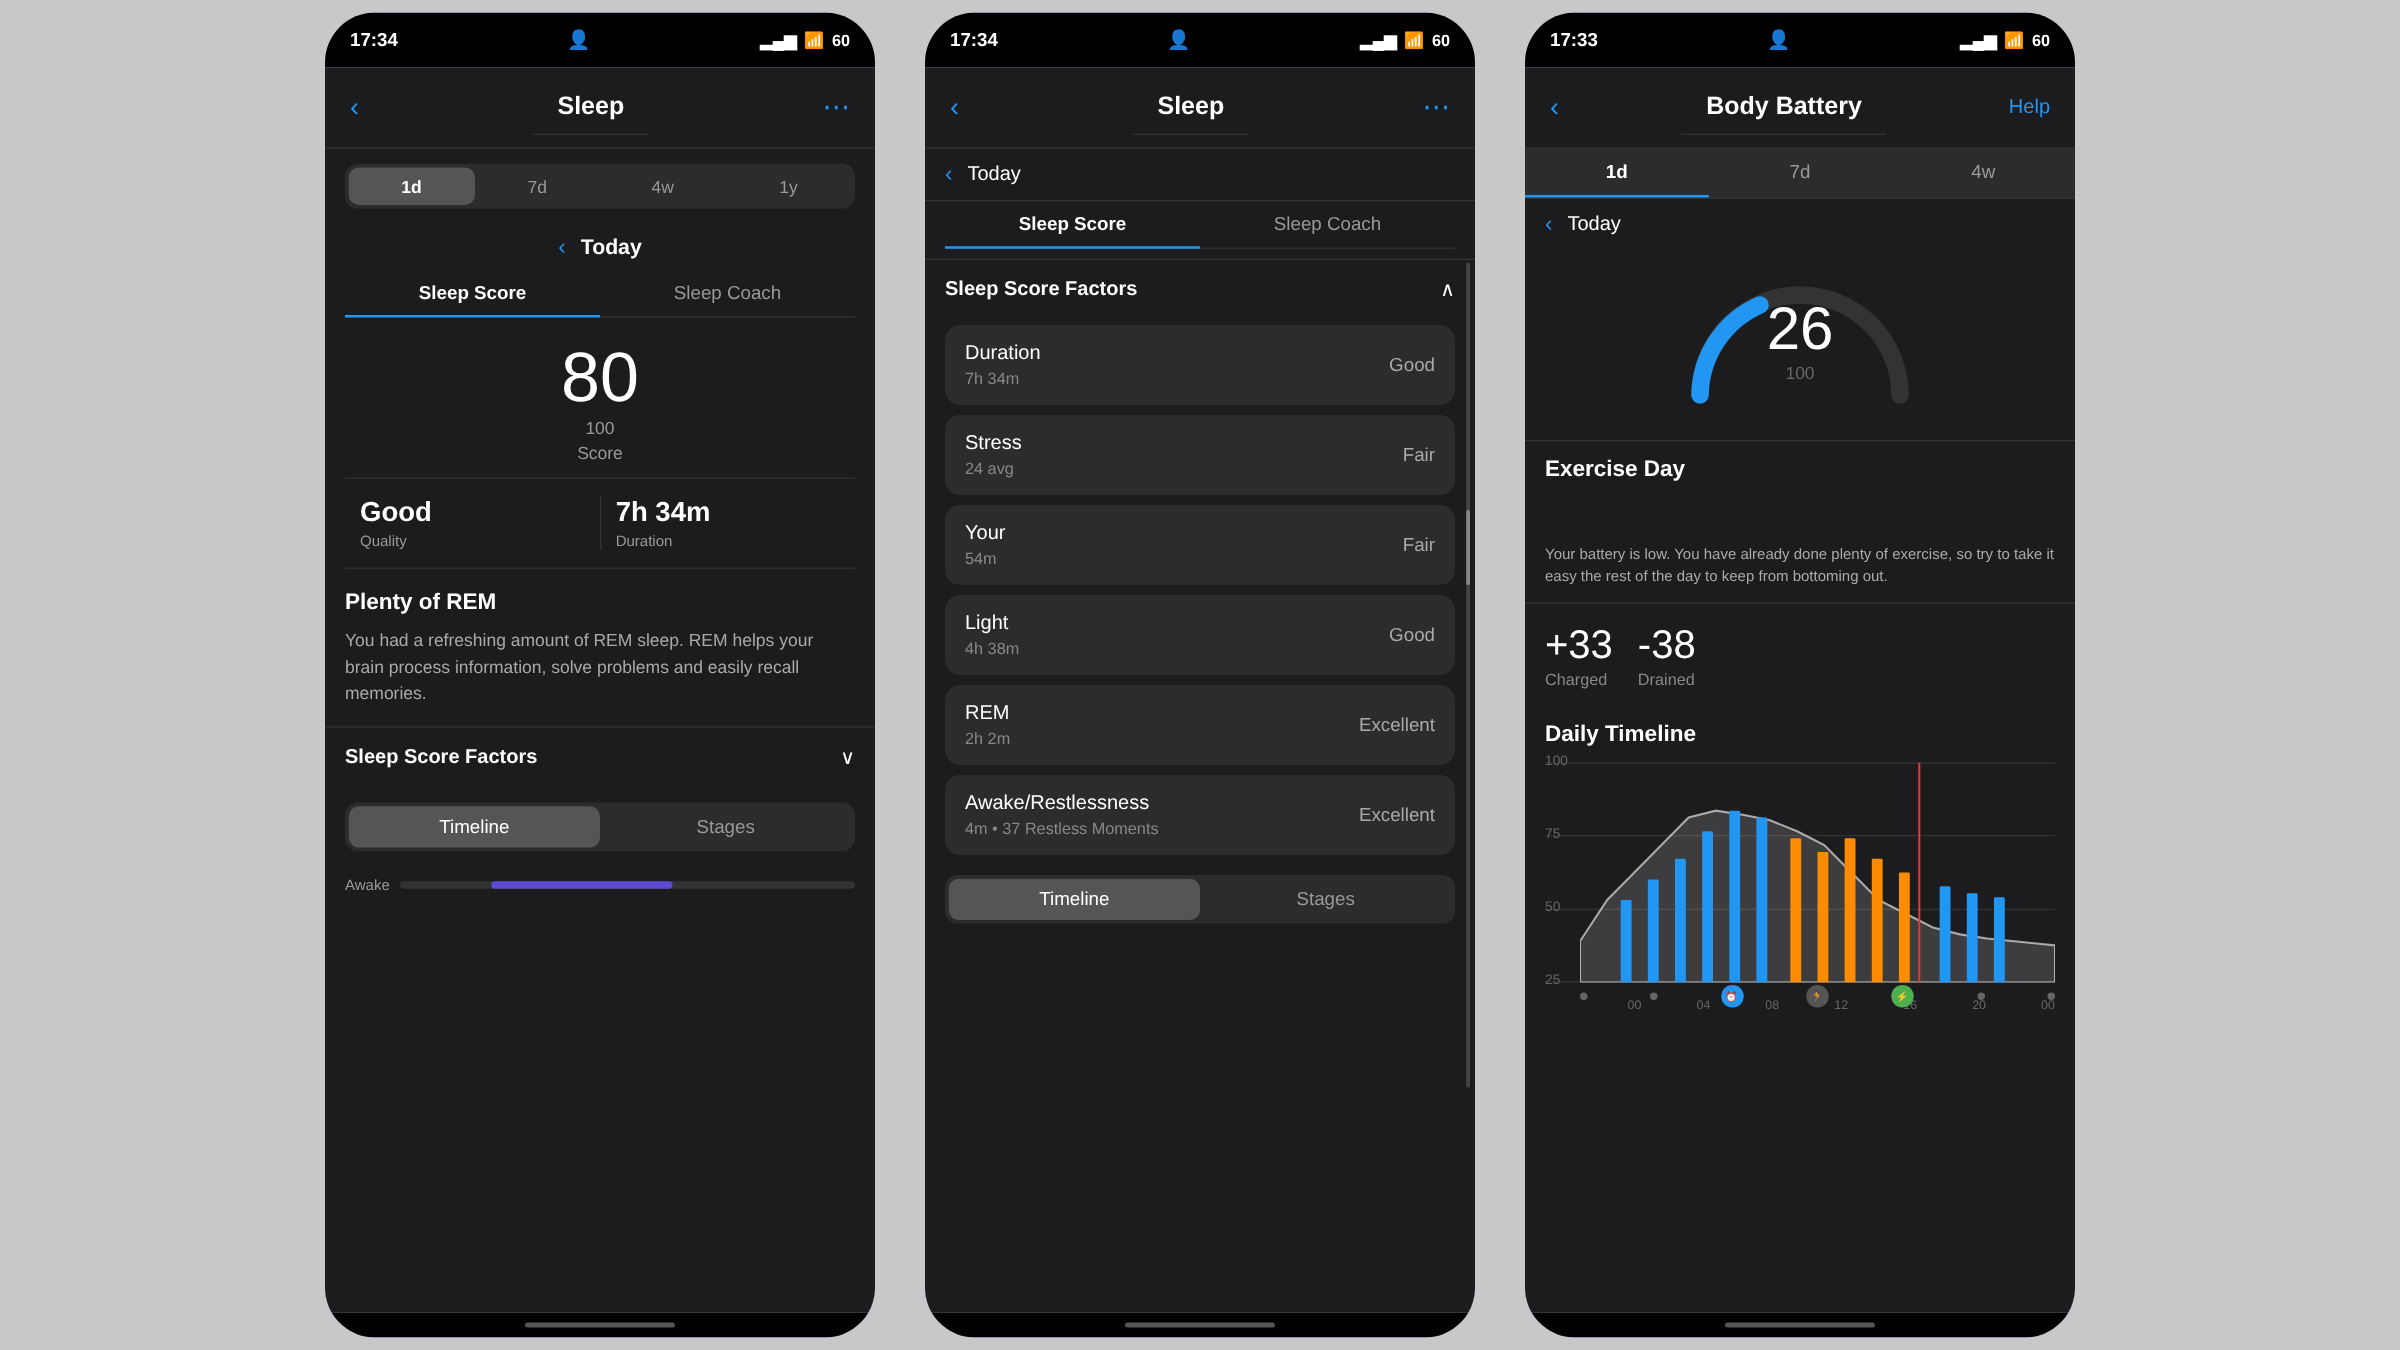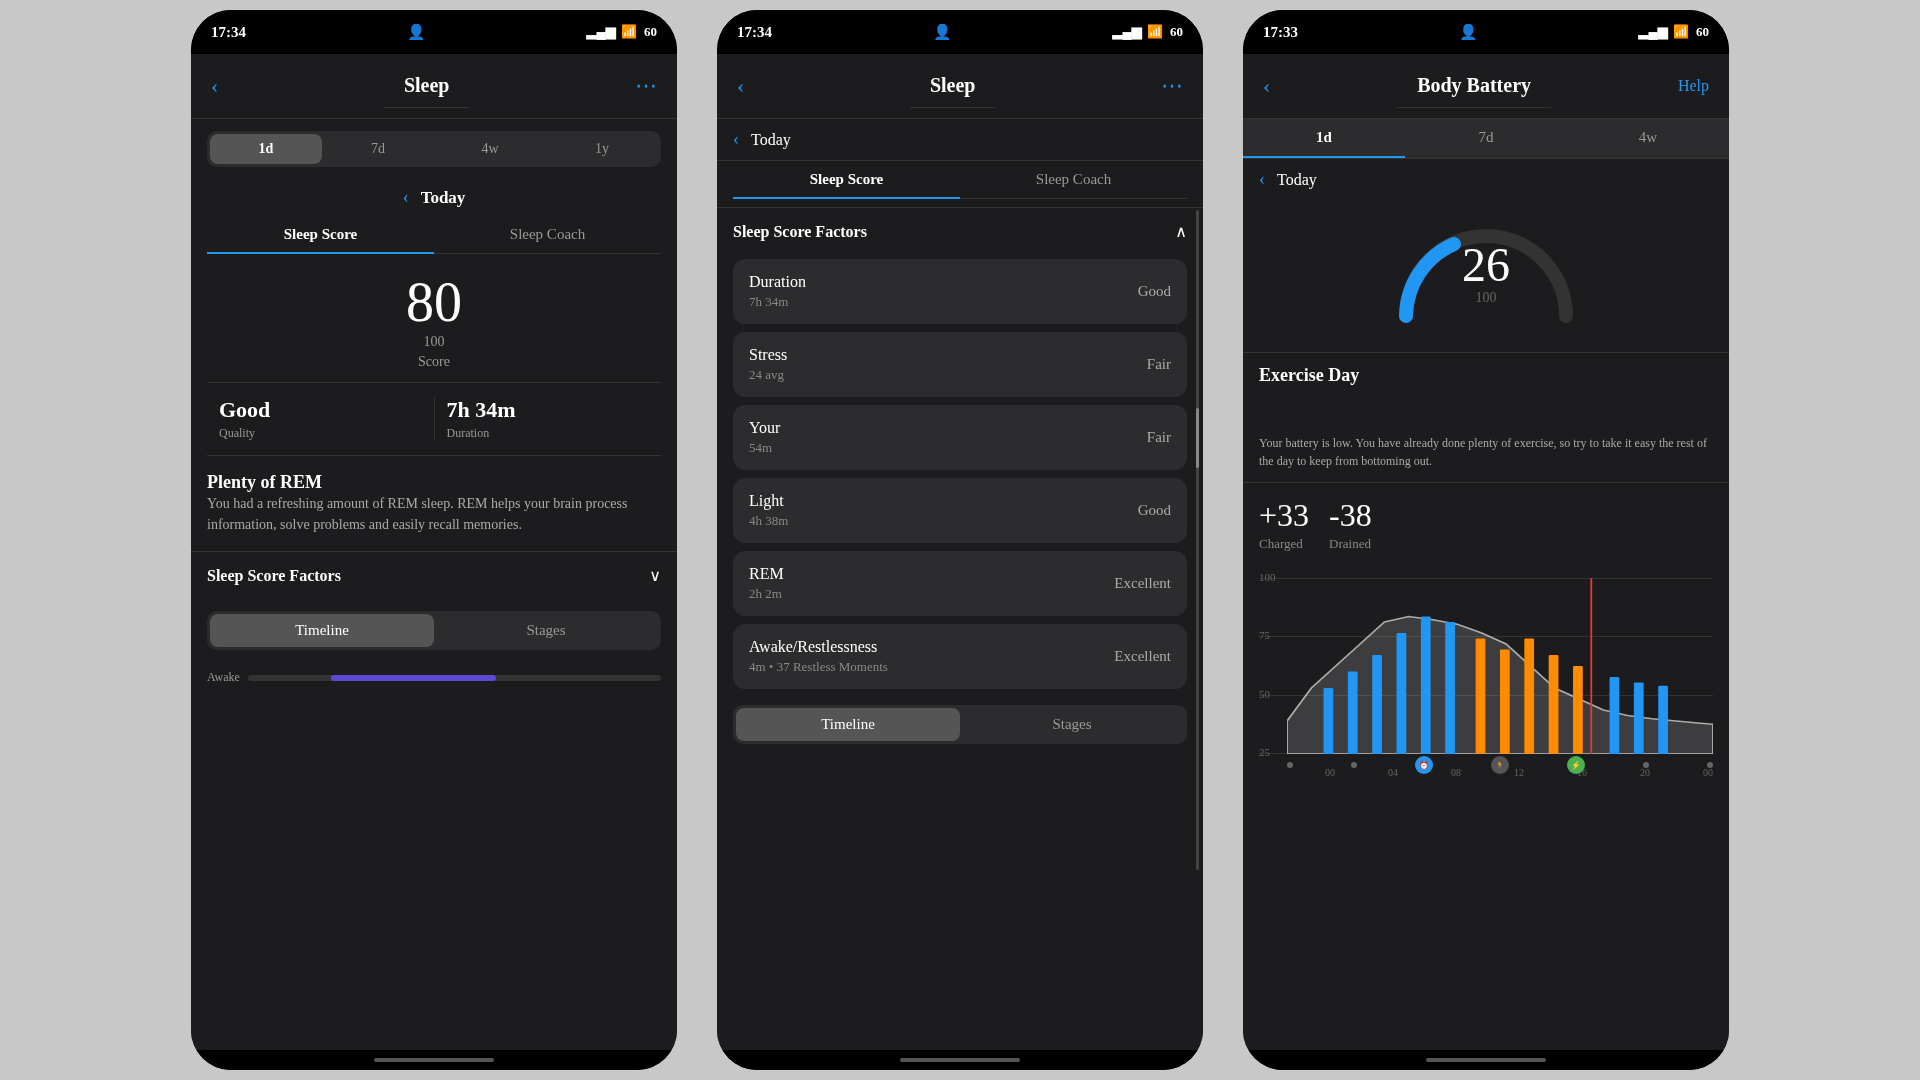--- a/index.html
+++ b/index.html
@@ -9,30 +9,29 @@
       background: #c8c8c8;
       display: flex;
       justify-content: center;
       align-items: center;
       gap: 0;
       font-family: -apple-system, BlinkMacSystemFont, 'SF Pro Display', 'Helvetica Neue', sans-serif;
     }
 
     
     .phone {
-      width: 486px;
+      width: 440px;
       height: 1060px;
-      background: #0f172a;
+      background: #c4b5fd;
       border-radius: 40px;
       overflow: hidden;
       display: flex;
       flex-direction: column;
       margin: 0 20px;
       position: relative;
-      font-family: Liberation Serif, serif;
     }
 
     
     .status-bar {
       background: #000;
       color: #fff;
       display: flex;
       justify-content: space-between;
       align-items: center;
       padding: 8px 20px;
@@ -189,20 +188,21 @@
     }
 
     
     .rem-section {
       padding: 16px;
     }
     .rem-title {
       font-size: 18px;
       font-weight: 600;
       color: #fff;
+      margin-bottom: 10px;
     }
     .rem-text {
       font-size: 14px;
       color: #aaa;
       line-height: 1.5;
     }
 
     
     .factors-header {
       display: flex;
@@ -666,20 +666,21 @@
         <div class="battery-stat-value positive">+33</div>
         <div class="battery-stat-label">Charged</div>
       </div>
       <div>
         <div class="battery-stat-value negative">-38</div>
         <div class="battery-stat-label">Drained</div>
       </div>
     </div>
 
     <div class="timeline-section">
+      <div class="timeline-title">Daily Timeline</div>
 
       <div class="timeline-chart">
 
         <div class="timeline-grid">
           <div class="grid-line">
               <span class="grid-label">100</span>
             </div>
           <div class="grid-line">
               <span class="grid-label">75</span>
             </div>

